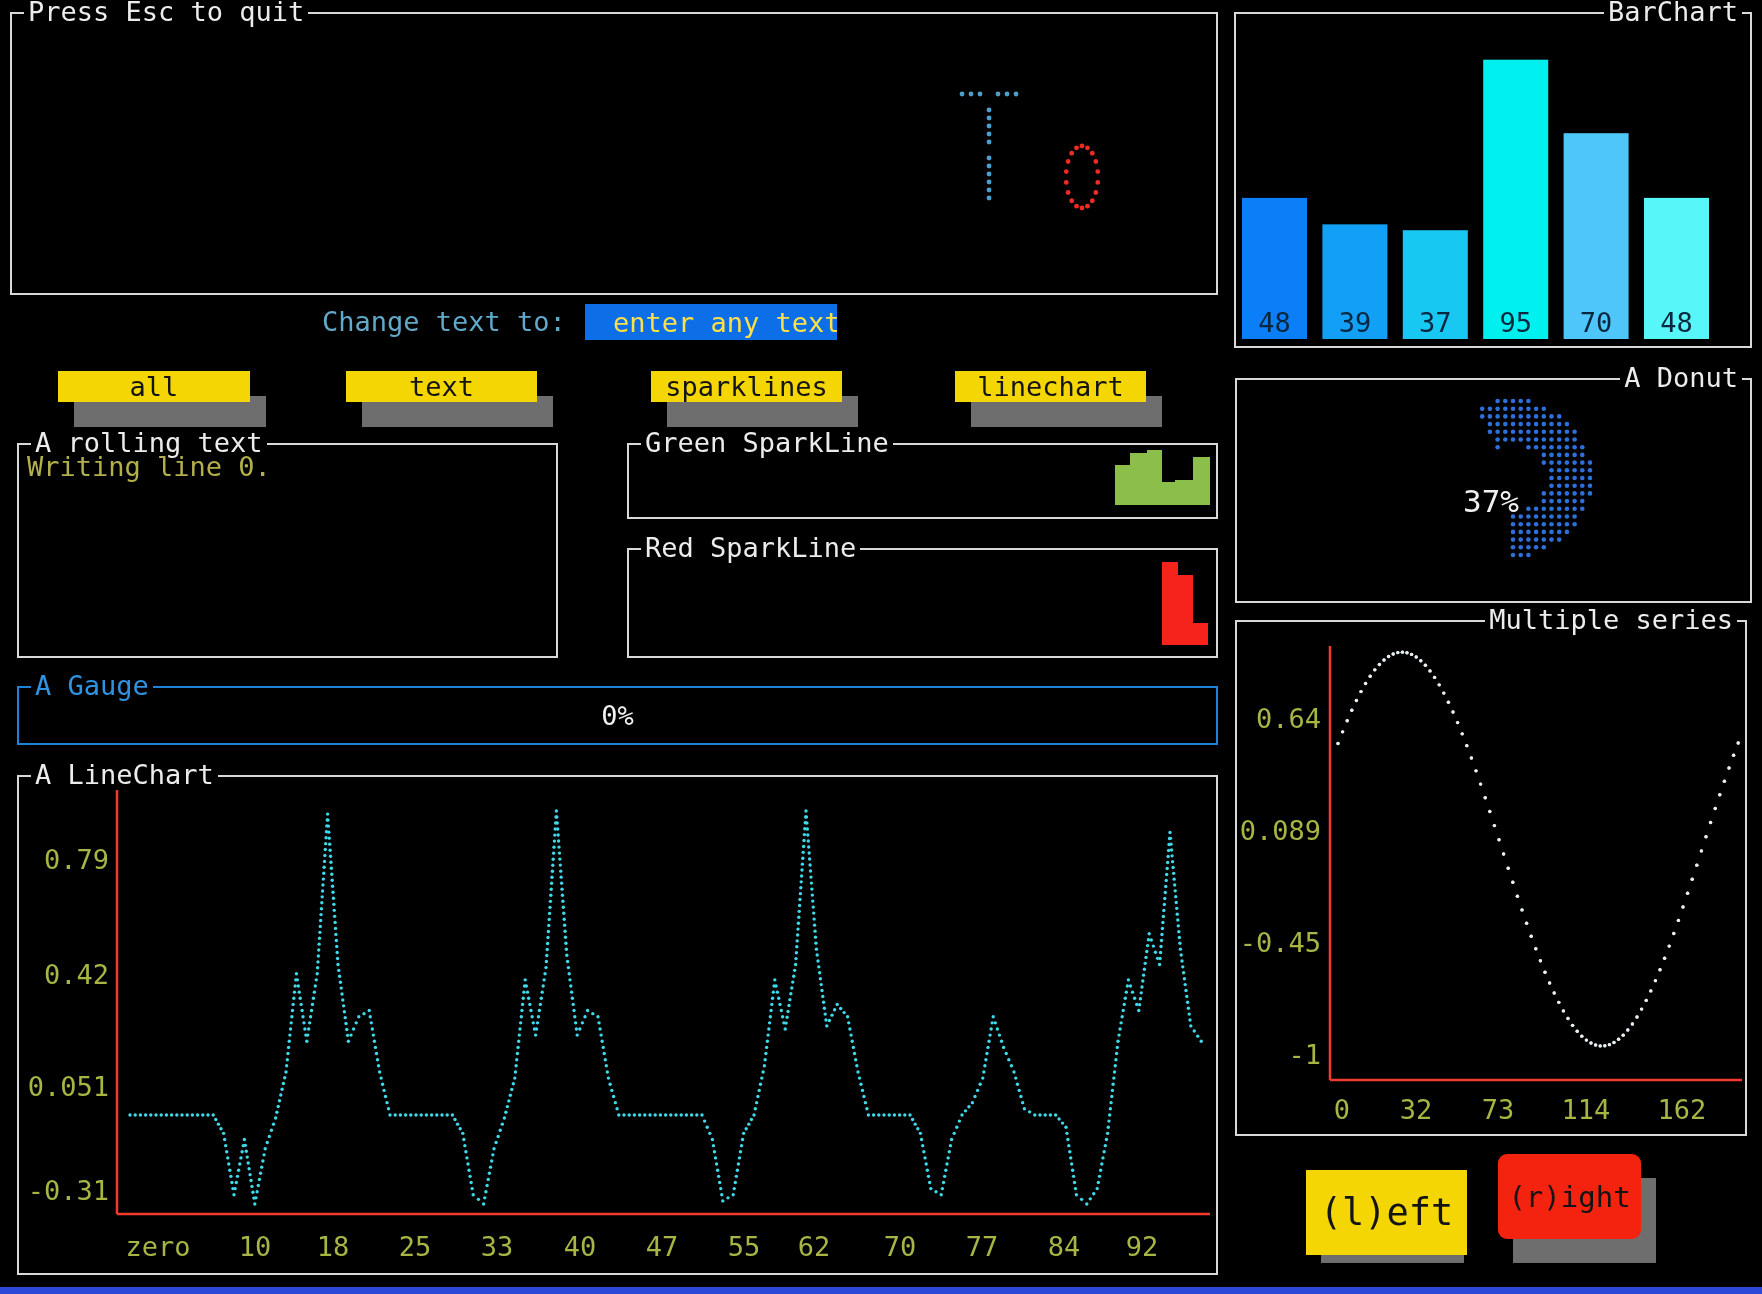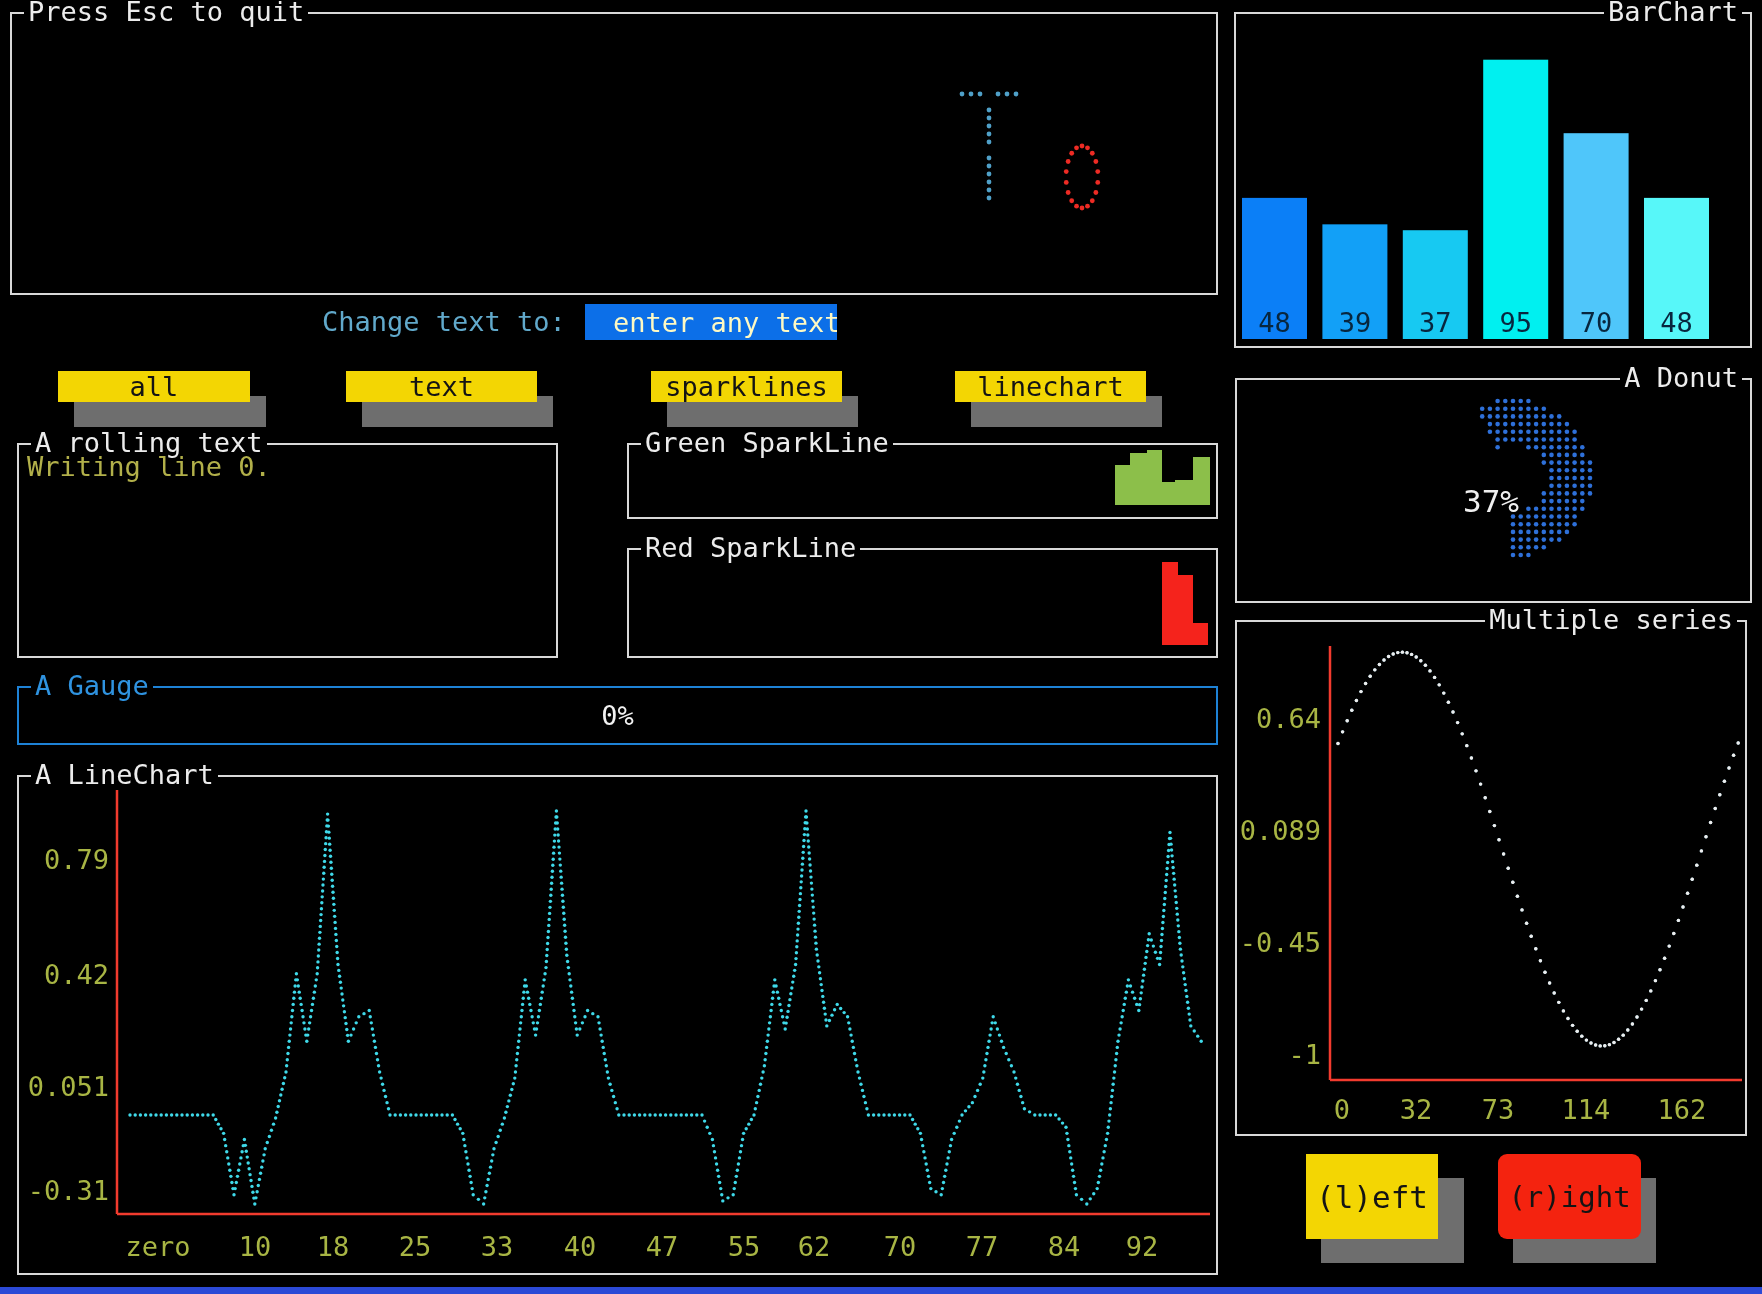--- a/index.html
+++ b/index.html
@@ -82,21 +82,21 @@
         <rect x="247.20000000000002" y="45.69999999999999" width="65" height="279.3" fill="#00f0f0"></rect>
         <text x="279.70000000000005" y="318" fill="#08263e" font-size="27" text-anchor="middle">95</text>
         <rect x="327.6" y="119.20000000000002" width="65" height="205.79999999999998" fill="#4fc6fa"></rect>
         <text x="360.1" y="318" fill="#08263e" font-size="27" text-anchor="middle">70</text>
         <rect x="408" y="183.88" width="65" height="141.12" fill="#57f7f9"></rect>
         <text x="440.5" y="318" fill="#08263e" font-size="27" text-anchor="middle">48</text>
       </svg>
   </div>
 
   <div class="inlabel" style="left: 322px; top: 304px; color: rgb(97, 169, 203);">Change text to:</div>
-  <input class="textinput" style="left: 585px; top: 304px; width: 252px; height: 36px; background: rgb(12, 111, 232); color: #fef9c3; padding-left: 28px;" value="enter any text">
+  <input class="textinput" style="left: 585px; top: 304px; width: 252px; height: 36px; background: rgb(12, 111, 232); color: #fde047; padding-left: 28px;" value="enter any text">
 
   <div class="btn" style="left:58px;top:368px;">
     <div class="shadow" style="left: 16px; top: 28px; width: 192px; height: 31px; background: rgb(110, 110, 110);"></div>
     <div class="face" style="width: 192px; height: 31px; background: rgb(243, 214, 3);">
       <span>all</span>
     </div>
   </div>
   <div class="btn" style="left:346px;top:368px;">
     <div class="shadow" style="left: 16px; top: 28px; width: 191px; height: 31px; background: rgb(110, 110, 110);"></div>
     <div class="face" style="width: 191px; height: 31px; background: rgb(243, 214, 3);">
@@ -1277,21 +1277,21 @@
         <circle cx="482.8000000000009" cy="172.72517967763292" r="1.7" fill="#ededed"></circle>
         <circle cx="487.40000000000094" cy="159.20336199770298" r="1.7" fill="#ededed"></circle>
         <circle cx="492.00000000000097" cy="146.0357076470655" r="1.7" fill="#ededed"></circle>
         <circle cx="496.600000000001" cy="133.29093531574324" r="1.7" fill="#ededed"></circle>
         <circle cx="501.200000000001" cy="121.0355567784198" r="1.7" fill="#ededed"></circle>
       </svg>
   </div>
 
   <div class="btn" style="left:1306px;top:1151px;">
     <div class="shadow" style="left: 15px; top: 27px; width: 143px; height: 85px; background: rgb(110, 110, 110);"></div>
-    <div class="face" id="left-face" style="width: 132px; height: 85px; font-size: 31px; background: rgb(243, 214, 3);">
+    <div class="face" id="left-face" style="width: 161px; height: 85px; font-size: 37px; background: rgb(243, 214, 3); margin-top: 16px;">
       <span>(l)eft</span>
     </div>
   </div>
   <div class="btn" style="left:1498px;top:1151px;">
     <div class="shadow" style="left: 15px; top: 27px; width: 143px; height: 85px; background: rgb(110, 110, 110);"></div>
     <div class="face" id="right-face" style="width: 143px; height: 85px; font-size: 29px; background: rgb(244, 35, 15); border-radius: 9px;">
       <span>(r)ight</span>
     </div>
   </div>
 

